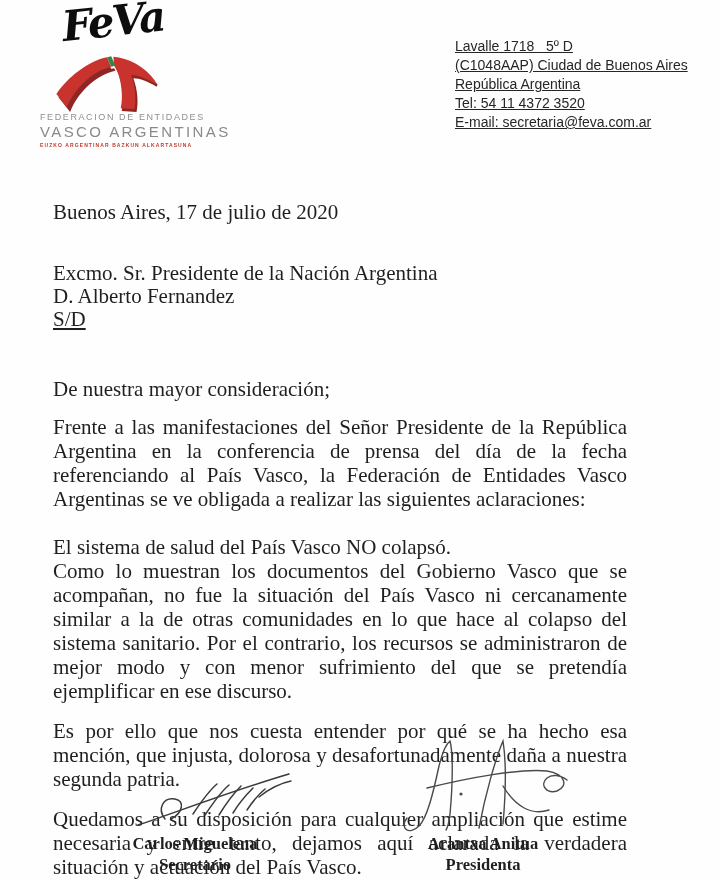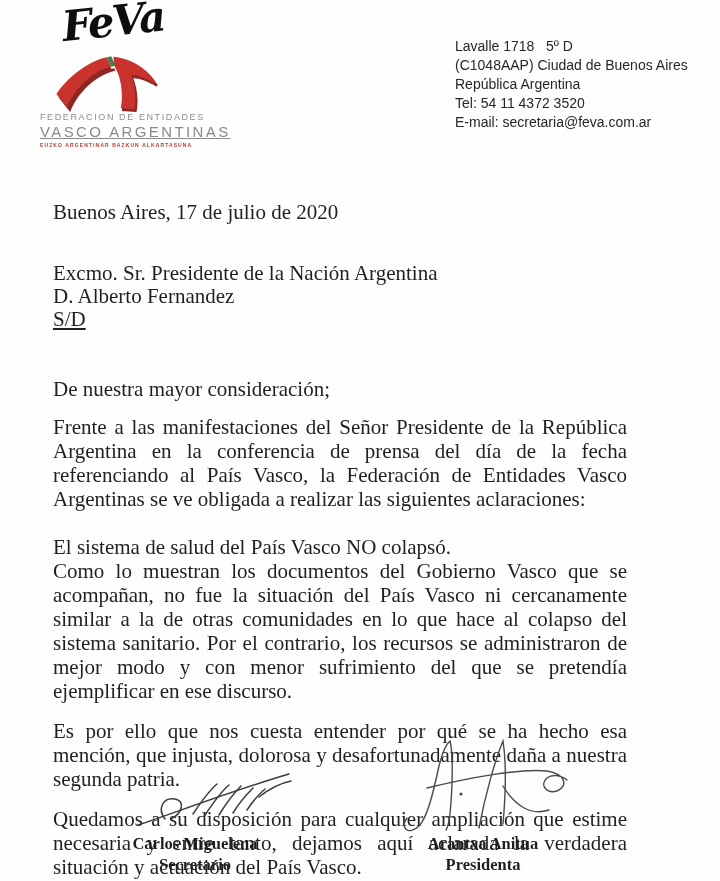--- a/index.html
+++ b/index.html
@@ -42,41 +42,40 @@
     letter-spacing: 1.6px;
     color: #8f8f8f;
     white-space: nowrap;
   }
   .org-line2 {
     font-size: 15px;
     letter-spacing: 2.4px;
     color: #8a8a8a;
     white-space: nowrap;
     margin-top: 1px;
-    text-decoration: underline;
   }
   .org-line3 {
     font-size: 5px;
     letter-spacing: 1.1px;
     color: #c0392b;
     white-space: nowrap;
     margin-top: 2px;
     font-weight: 700;
   }
 
   .address-block {
     position: absolute;
     left: 455px;
     top: 37px;
     font-family: "Liberation Sans", sans-serif;
     font-size: 14px;
     line-height: 19px;
     color: #262626;
   }
-  .address-line { white-space: pre-wrap; }
+  .address-line { white-space: pre-wrap; text-decoration: underline; }
 
   
   .content {
     position: absolute;
     left: 53px;
     top: 200px;
     width: 574px;
     font-size: 21px;
     line-height: 24px;
     color: #1f1f1f;

